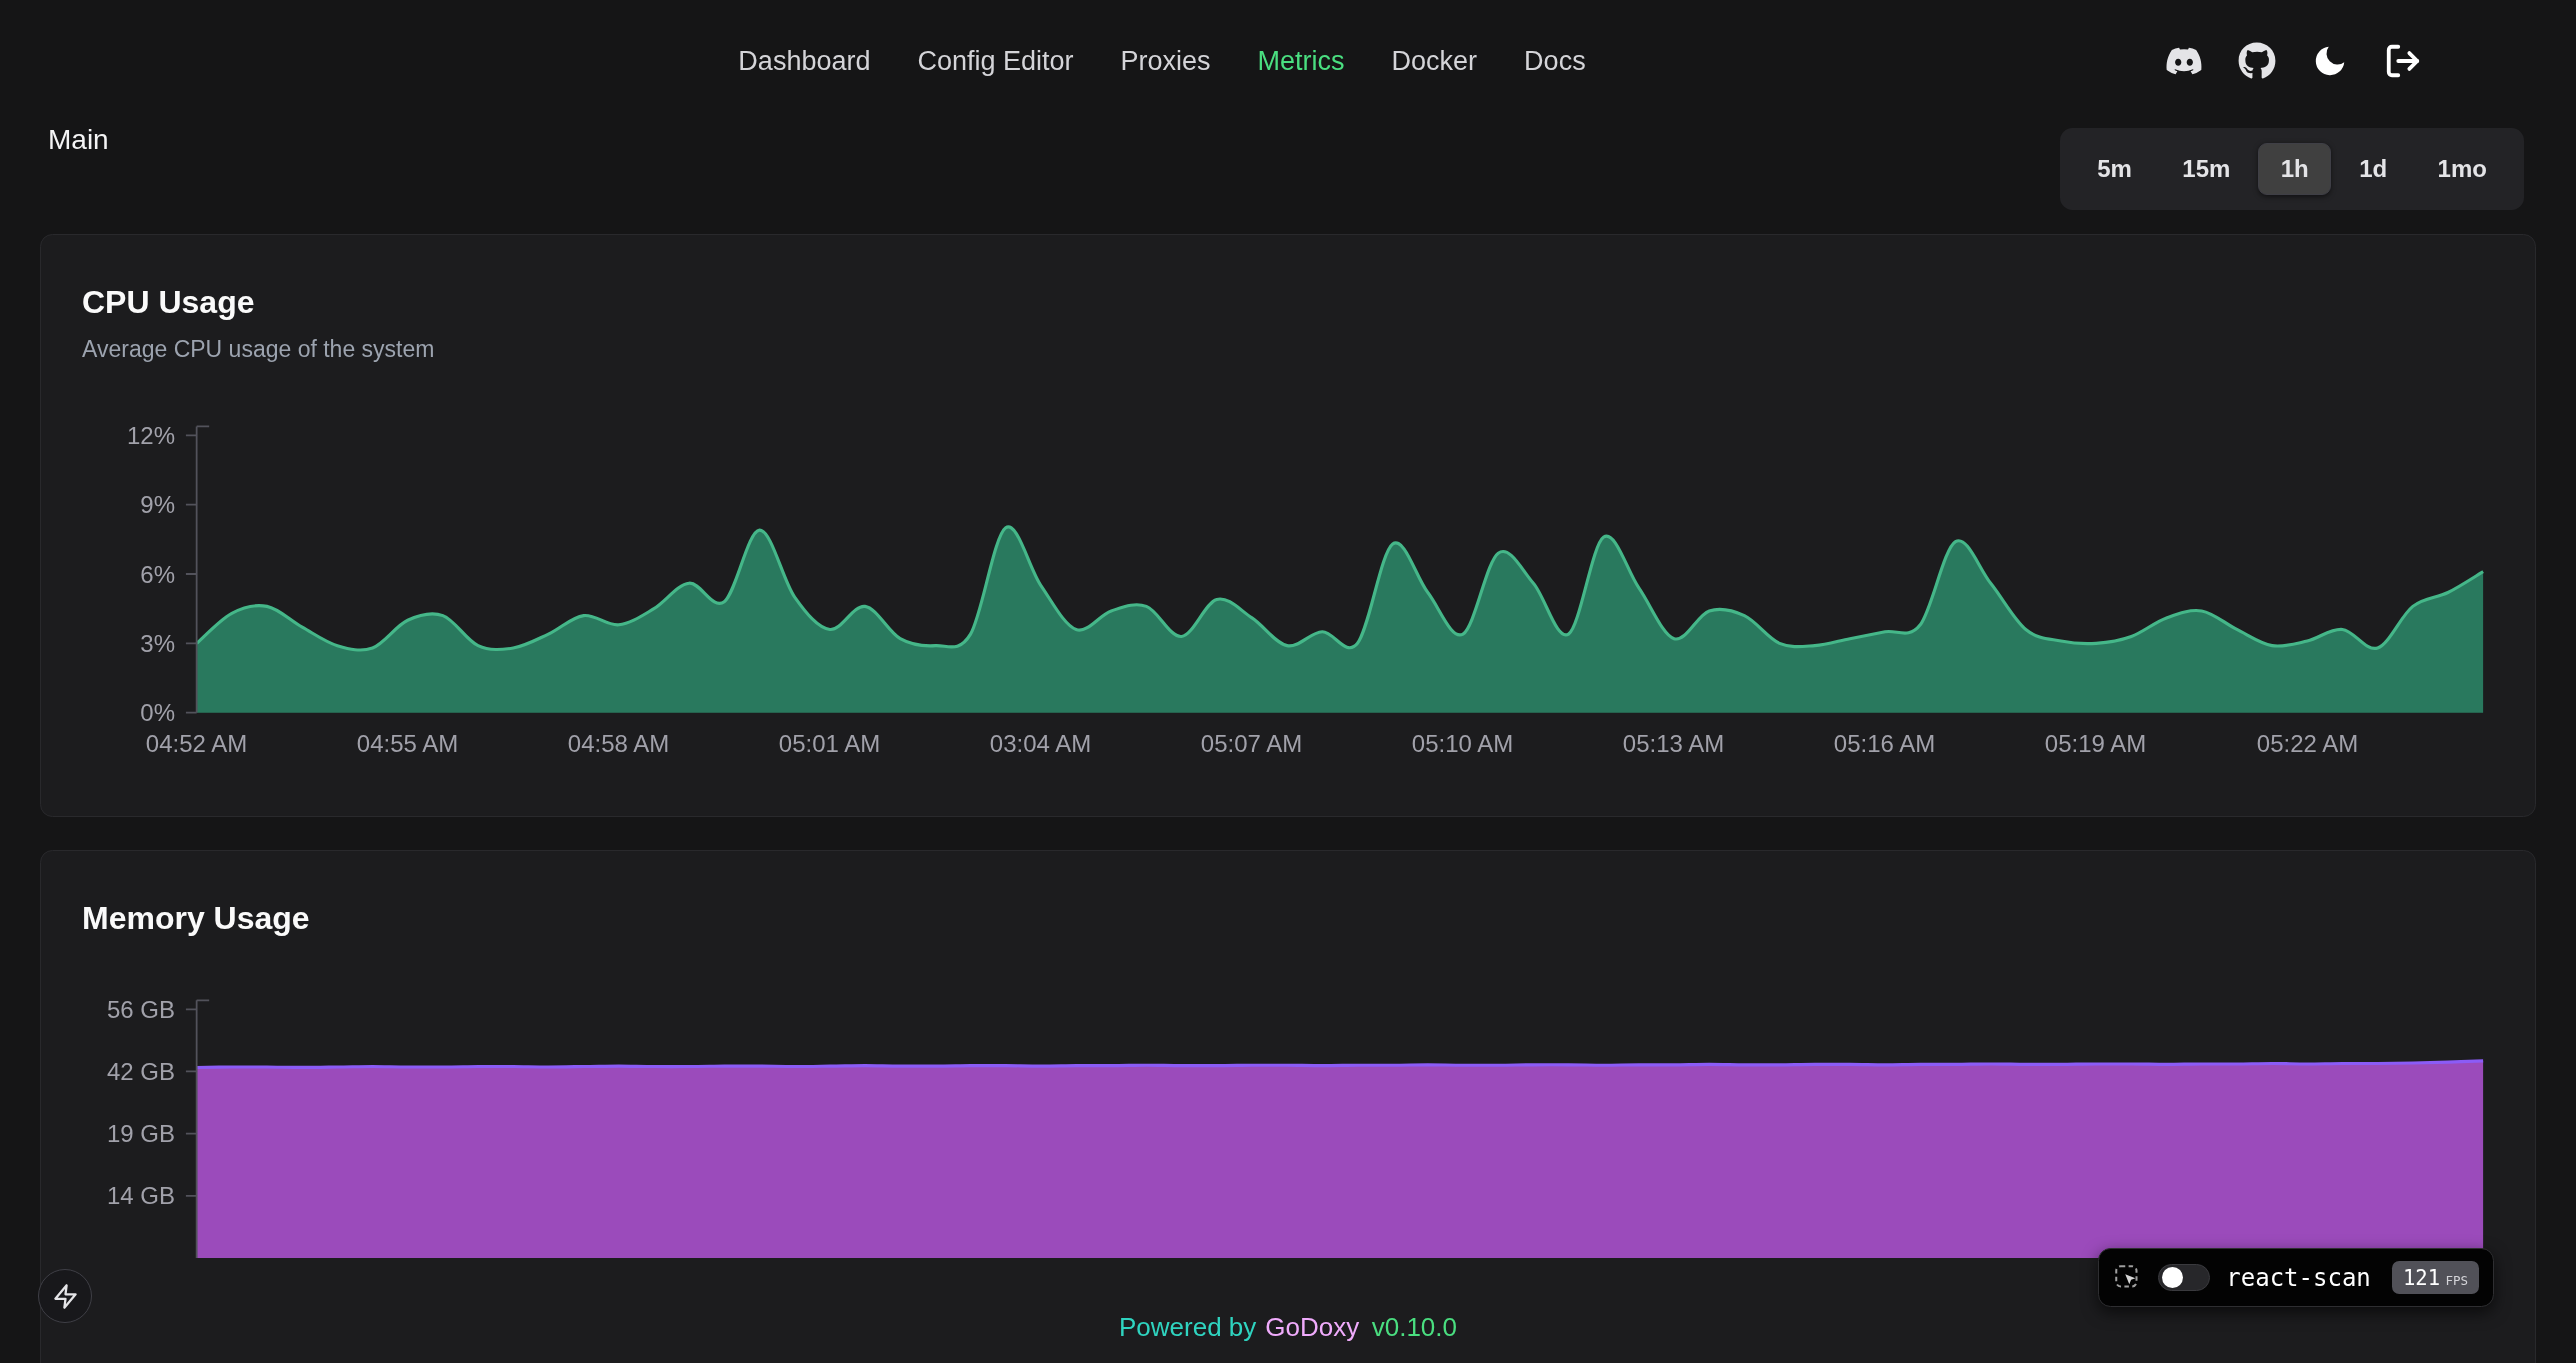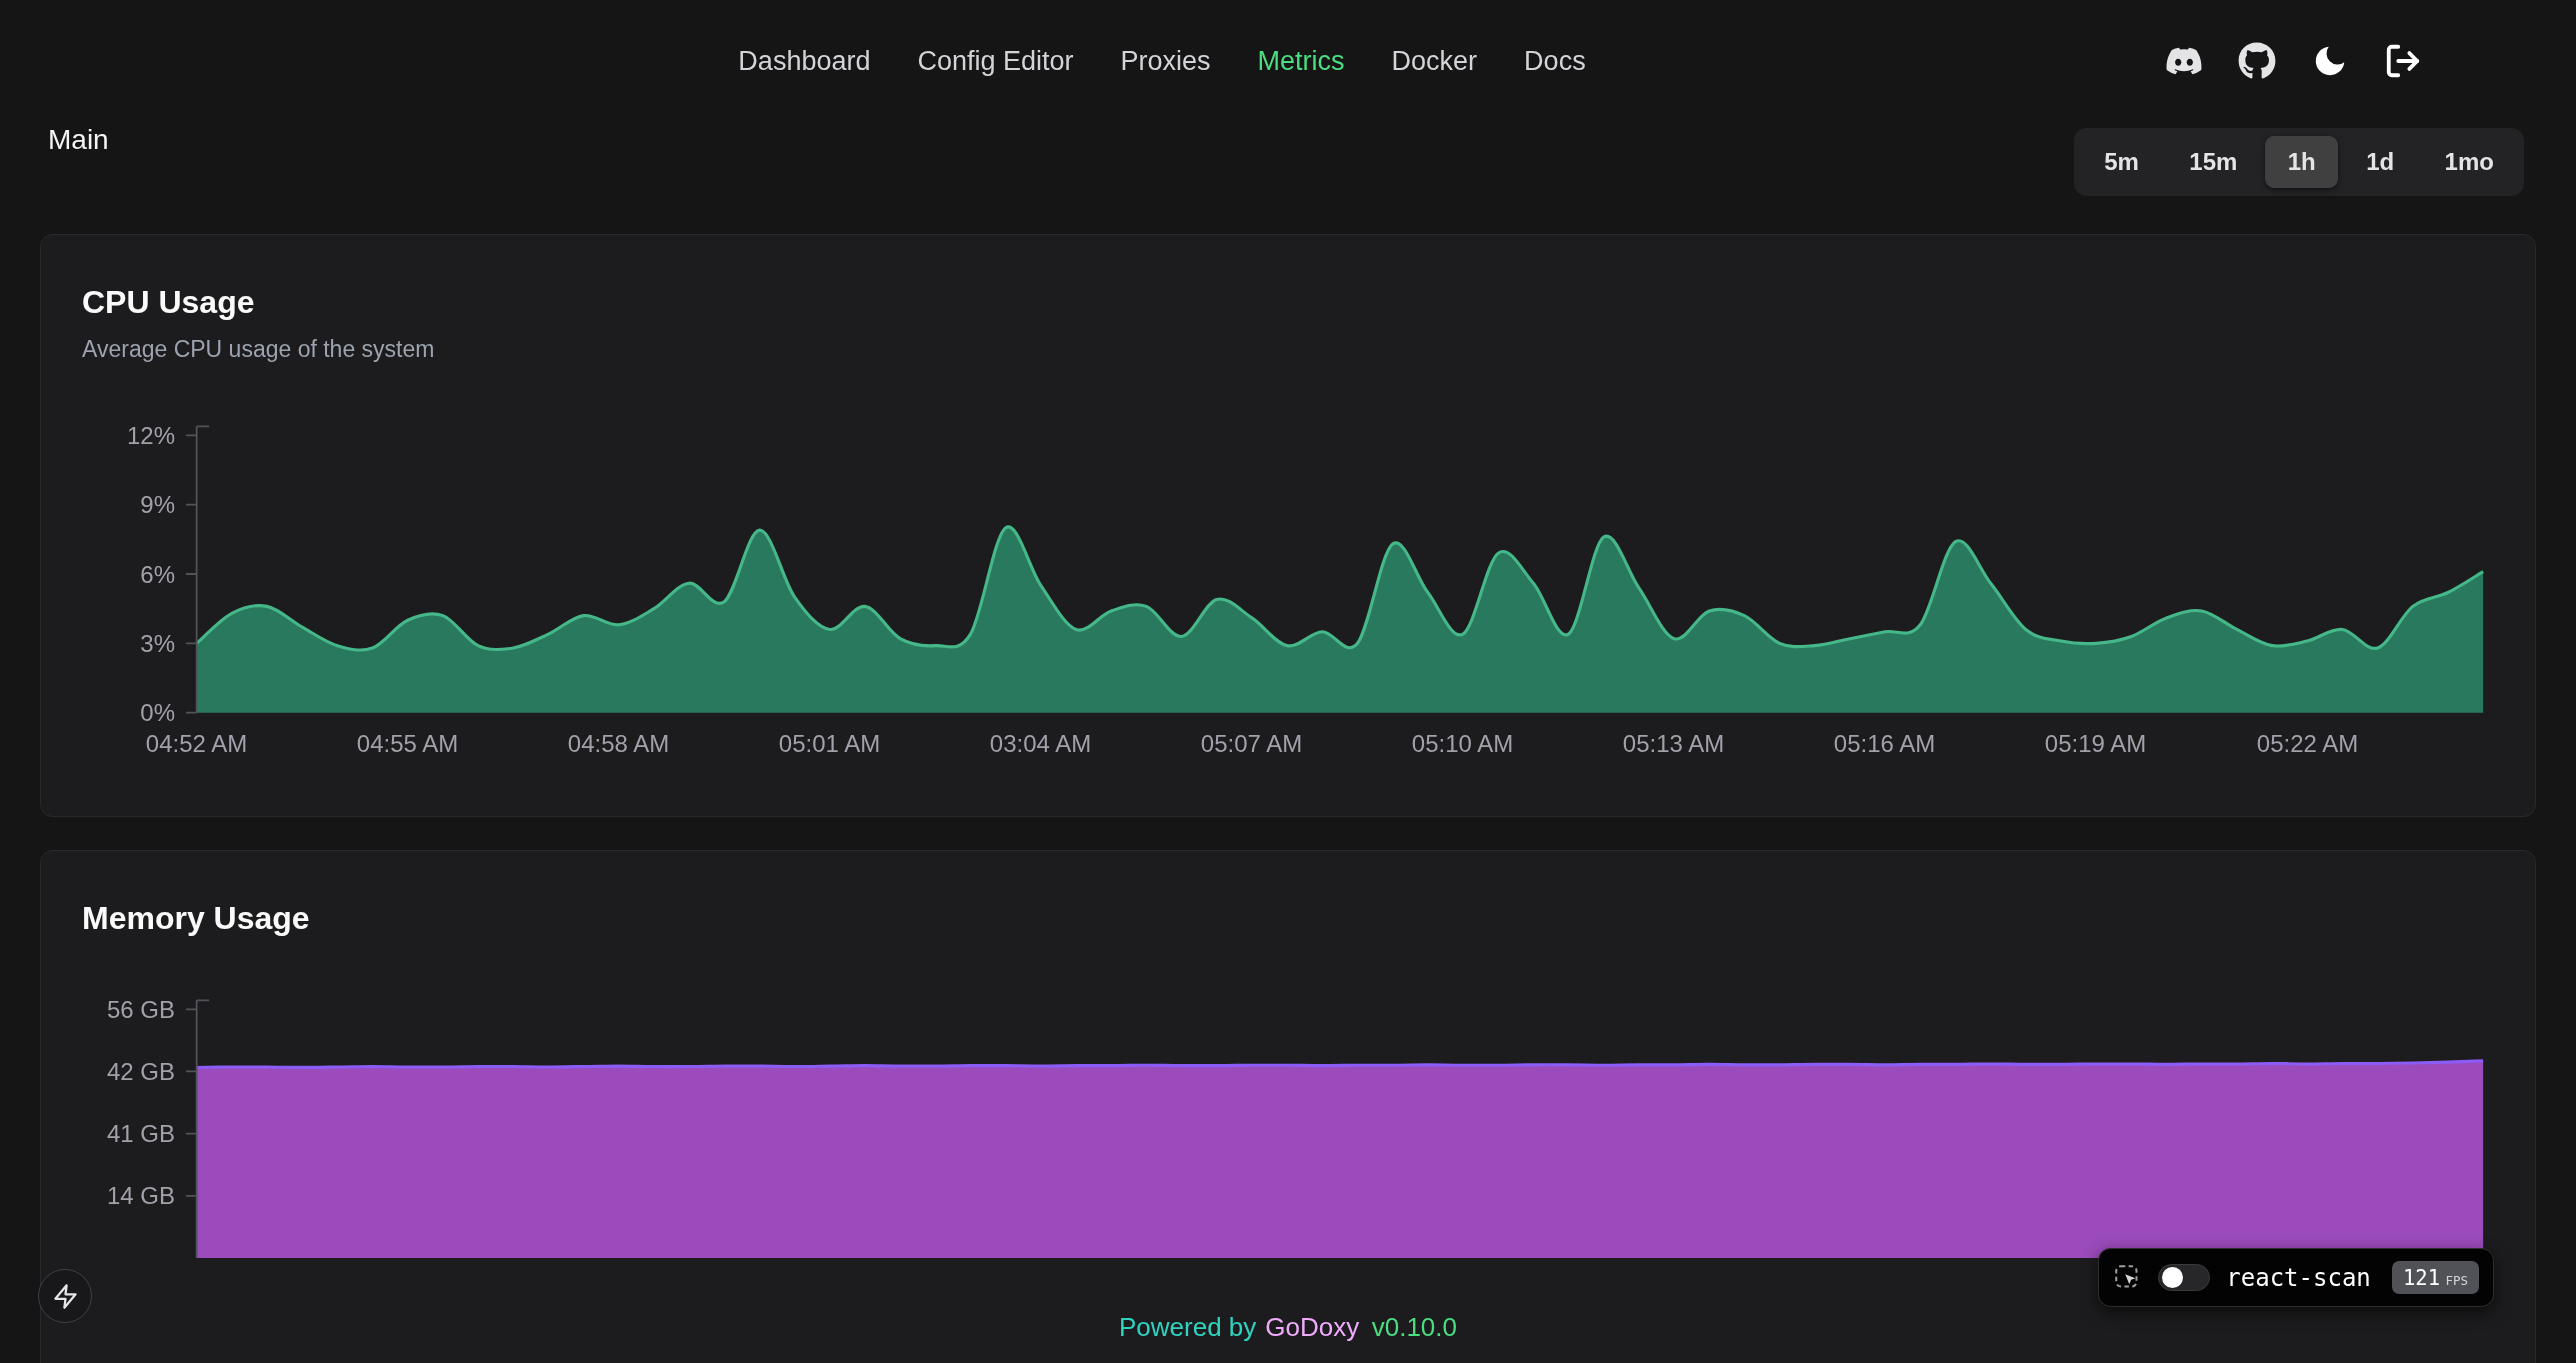--- a/index.html
+++ b/index.html
@@ -27,21 +27,21 @@
   .hicon svg { width:38px; height:38px; }
   
   .subheader { position:relative; margin:0 40px; height:86px; }
   .page-title { font-size:28px; font-weight:500; color:#f4f4f5; padding-top:1.8px;margin-left:8px; }
   .host-row { display:flex; align-items:center; gap:9px; margin-top:9px; color:#9ca3af; }
   .host-row svg { width:27px; height:27px; }
   .host-label { font-size:23px; color:#9ca3af; }
   .time-range {
     position:absolute; right:11.6px; top:6.3px;
     display:flex; align-items:flex-end; gap:5.4px;
-    background:#232326; border-radius:12.5px; padding:8px;
+    background:#232326; border-radius:12.5px; padding:15px;
   }
   .tr-btn {
     height:52px; padding:0 21.5px; border:0.9px solid transparent; border-radius:9px;
     background:transparent; color:#e4e4e7; font-size:24px; font-weight:600;
     font-family:inherit; cursor:pointer; display:flex; align-items:center;
   }
   .tr-btn.active { background:#404040; border-color:#3f3f46; box-shadow:0 1.8px 5.4px rgba(0,0,0,.5); }
   
   .card {
     margin:0 40px; background:#1c1c1e; border:0.9px solid #29292c; border-radius:12.5px;
@@ -171,21 +171,21 @@
 
 <section class="card card-mem">
   <h2>Memory Usage</h2>
   <div class="chart chart-mem">
       <svg width="2494" height="272" viewBox="0 0 2788 304">
         <path d="M174,91.03214285714287C180.6,90.9,200.2,90.6,213.3,90.5C226.4,90.5,239.5,90.5,252.6,90.5C265.8,90.6,278.9,91.0,292.0,91.0C305.1,91.0,318.2,90.7,331.3,90.5C344.4,90.4,357.5,90.0,370.6,90.0C383.7,90.0,396.8,90.5,409.9,90.5C423.0,90.6,436.2,90.6,449.3,90.5C462.4,90.5,475.5,90.1,488.6,90.0C501.7,90.0,514.8,90.0,527.9,90.0C541.0,90.1,554.1,90.5,567.2,90.5C580.3,90.5,593.4,90.2,606.6,90.0C619.7,89.9,632.8,89.5,645.9,89.5C659.0,89.5,672.1,90.0,685.2,90.0C698.3,90.1,711.4,90.1,724.5,90.0C737.6,90.0,750.7,89.6,763.8,89.5C777.0,89.5,790.1,89.5,803.2,89.5C816.3,89.6,829.4,90.0,842.5,90.0C855.6,90.0,868.7,89.7,881.8,89.5C894.9,89.4,908.0,89.0,921.1,89.0C934.2,89.0,947.4,89.5,960.5,89.5C973.6,89.6,986.7,89.6,999.8,89.5C1012.9,89.5,1026.0,89.1,1039.1,89.0C1052.2,89.0,1065.3,89.0,1078.4,89.0C1091.5,89.1,1104.6,89.5,1117.8,89.5C1130.9,89.5,1144.0,89.1,1157.1,89.0C1170.2,89.0,1183.3,89.1,1196.4,89.0C1209.5,89.0,1222.6,88.5,1235.7,88.5C1248.8,88.5,1261.9,89.0,1275.0,89.0C1288.2,89.1,1301.3,89.1,1314.4,89.0C1327.5,89.0,1340.6,88.6,1353.7,88.5C1366.8,88.5,1379.9,88.5,1393.0,88.5C1406.1,88.6,1419.2,89.0,1432.3,89.0C1445.4,89.0,1458.6,88.6,1471.7,88.5C1484.8,88.5,1497.9,88.6,1511.0,88.5C1524.1,88.5,1537.2,88.1,1550.3,88.1C1563.4,88.1,1576.5,88.5,1589.6,88.5C1602.7,88.6,1615.8,88.6,1629.0,88.5C1642.1,88.5,1655.2,88.1,1668.3,88.1C1681.4,88.0,1694.5,88.0,1707.6,88.1C1720.7,88.1,1733.8,88.5,1746.9,88.5C1760.0,88.5,1773.1,88.1,1786.2,88.1C1799.4,88.0,1812.5,88.1,1825.6,88.1C1838.7,88.0,1851.8,87.6,1864.9,87.6C1878.0,87.6,1891.1,88.0,1904.2,88.1C1917.3,88.1,1930.4,88.1,1943.5,88.1C1956.6,88.0,1969.8,87.6,1982.9,87.6C1996.0,87.5,2009.1,87.5,2022.2,87.6C2035.3,87.6,2048.4,88.1,2061.5,88.1C2074.6,88.1,2087.7,87.6,2100.8,87.6C2113.9,87.5,2127.0,87.6,2140.2,87.6C2153.3,87.5,2166.4,87.1,2179.5,87.1C2192.6,87.1,2205.7,87.5,2218.8,87.6C2231.9,87.6,2245.0,87.6,2258.1,87.6C2271.2,87.5,2284.3,87.1,2297.4,87.1C2310.6,87.0,2323.7,87.0,2336.8,87.1C2349.9,87.1,2363.0,87.6,2376.1,87.6C2389.2,87.6,2402.3,87.1,2415.4,87.1C2428.5,87.0,2441.6,87.1,2454.7,87.1C2467.8,87.0,2481.0,86.6,2494.1,86.6C2507.2,86.6,2520.3,87.1,2533.4,87.1C2546.5,87.1,2559.6,86.6,2572.7,86.6C2585.8,86.5,2598.9,86.6,2612.0,86.6C2625.1,86.5,2638.2,86.3,2651.4,86.1C2664.5,85.8,2677.6,85.5,2690.7,85.1C2703.8,84.7,2723.4,83.8,2730.0,83.6L2730.0,304L174,304Z" fill="#a44fc6" fill-opacity="0.94" stroke="none"></path>
         <path d="M174,91.03214285714287C180.6,90.9,200.2,90.6,213.3,90.5C226.4,90.5,239.5,90.5,252.6,90.5C265.8,90.6,278.9,91.0,292.0,91.0C305.1,91.0,318.2,90.7,331.3,90.5C344.4,90.4,357.5,90.0,370.6,90.0C383.7,90.0,396.8,90.5,409.9,90.5C423.0,90.6,436.2,90.6,449.3,90.5C462.4,90.5,475.5,90.1,488.6,90.0C501.7,90.0,514.8,90.0,527.9,90.0C541.0,90.1,554.1,90.5,567.2,90.5C580.3,90.5,593.4,90.2,606.6,90.0C619.7,89.9,632.8,89.5,645.9,89.5C659.0,89.5,672.1,90.0,685.2,90.0C698.3,90.1,711.4,90.1,724.5,90.0C737.6,90.0,750.7,89.6,763.8,89.5C777.0,89.5,790.1,89.5,803.2,89.5C816.3,89.6,829.4,90.0,842.5,90.0C855.6,90.0,868.7,89.7,881.8,89.5C894.9,89.4,908.0,89.0,921.1,89.0C934.2,89.0,947.4,89.5,960.5,89.5C973.6,89.6,986.7,89.6,999.8,89.5C1012.9,89.5,1026.0,89.1,1039.1,89.0C1052.2,89.0,1065.3,89.0,1078.4,89.0C1091.5,89.1,1104.6,89.5,1117.8,89.5C1130.9,89.5,1144.0,89.1,1157.1,89.0C1170.2,89.0,1183.3,89.1,1196.4,89.0C1209.5,89.0,1222.6,88.5,1235.7,88.5C1248.8,88.5,1261.9,89.0,1275.0,89.0C1288.2,89.1,1301.3,89.1,1314.4,89.0C1327.5,89.0,1340.6,88.6,1353.7,88.5C1366.8,88.5,1379.9,88.5,1393.0,88.5C1406.1,88.6,1419.2,89.0,1432.3,89.0C1445.4,89.0,1458.6,88.6,1471.7,88.5C1484.8,88.5,1497.9,88.6,1511.0,88.5C1524.1,88.5,1537.2,88.1,1550.3,88.1C1563.4,88.1,1576.5,88.5,1589.6,88.5C1602.7,88.6,1615.8,88.6,1629.0,88.5C1642.1,88.5,1655.2,88.1,1668.3,88.1C1681.4,88.0,1694.5,88.0,1707.6,88.1C1720.7,88.1,1733.8,88.5,1746.9,88.5C1760.0,88.5,1773.1,88.1,1786.2,88.1C1799.4,88.0,1812.5,88.1,1825.6,88.1C1838.7,88.0,1851.8,87.6,1864.9,87.6C1878.0,87.6,1891.1,88.0,1904.2,88.1C1917.3,88.1,1930.4,88.1,1943.5,88.1C1956.6,88.0,1969.8,87.6,1982.9,87.6C1996.0,87.5,2009.1,87.5,2022.2,87.6C2035.3,87.6,2048.4,88.1,2061.5,88.1C2074.6,88.1,2087.7,87.6,2100.8,87.6C2113.9,87.5,2127.0,87.6,2140.2,87.6C2153.3,87.5,2166.4,87.1,2179.5,87.1C2192.6,87.1,2205.7,87.5,2218.8,87.6C2231.9,87.6,2245.0,87.6,2258.1,87.6C2271.2,87.5,2284.3,87.1,2297.4,87.1C2310.6,87.0,2323.7,87.0,2336.8,87.1C2349.9,87.1,2363.0,87.6,2376.1,87.6C2389.2,87.6,2402.3,87.1,2415.4,87.1C2428.5,87.0,2441.6,87.1,2454.7,87.1C2467.8,87.0,2481.0,86.6,2494.1,86.6C2507.2,86.6,2520.3,87.1,2533.4,87.1C2546.5,87.1,2559.6,86.6,2572.7,86.6C2585.8,86.5,2598.9,86.6,2612.0,86.6C2625.1,86.5,2638.2,86.3,2651.4,86.1C2664.5,85.8,2677.6,85.5,2690.7,85.1C2703.8,84.7,2723.4,83.8,2730.0,83.6" fill="none" stroke="#8b5cf6" stroke-width="3.5"></path>
         <path d="M174,16V304M174,16h14M162,234.5H174M162,165.0H174M162,95.5H174M162,26.0H174" stroke="#52525b" stroke-width="2" fill="none"></path>
       </svg>
       <div class="ytick" style="top: 195px;">14 GB</div>
-      <div class="ytick" style="top: 133px;">41 GB</div>
+      <div class="ytick" style="top: 133px;">19 GB</div>
       <div class="ytick" style="top: 71px;">42 GB</div>
       <div class="ytick" style="top: 9px;">56 GB</div>
     </div>
 </section>
 
 <div class="footer">
   <span class="pb">Powered by</span><span class="brand">GoDoxy</span><span class="ver">v0.10.0</span>
 </div>
 
 <div class="bolt-btn">

